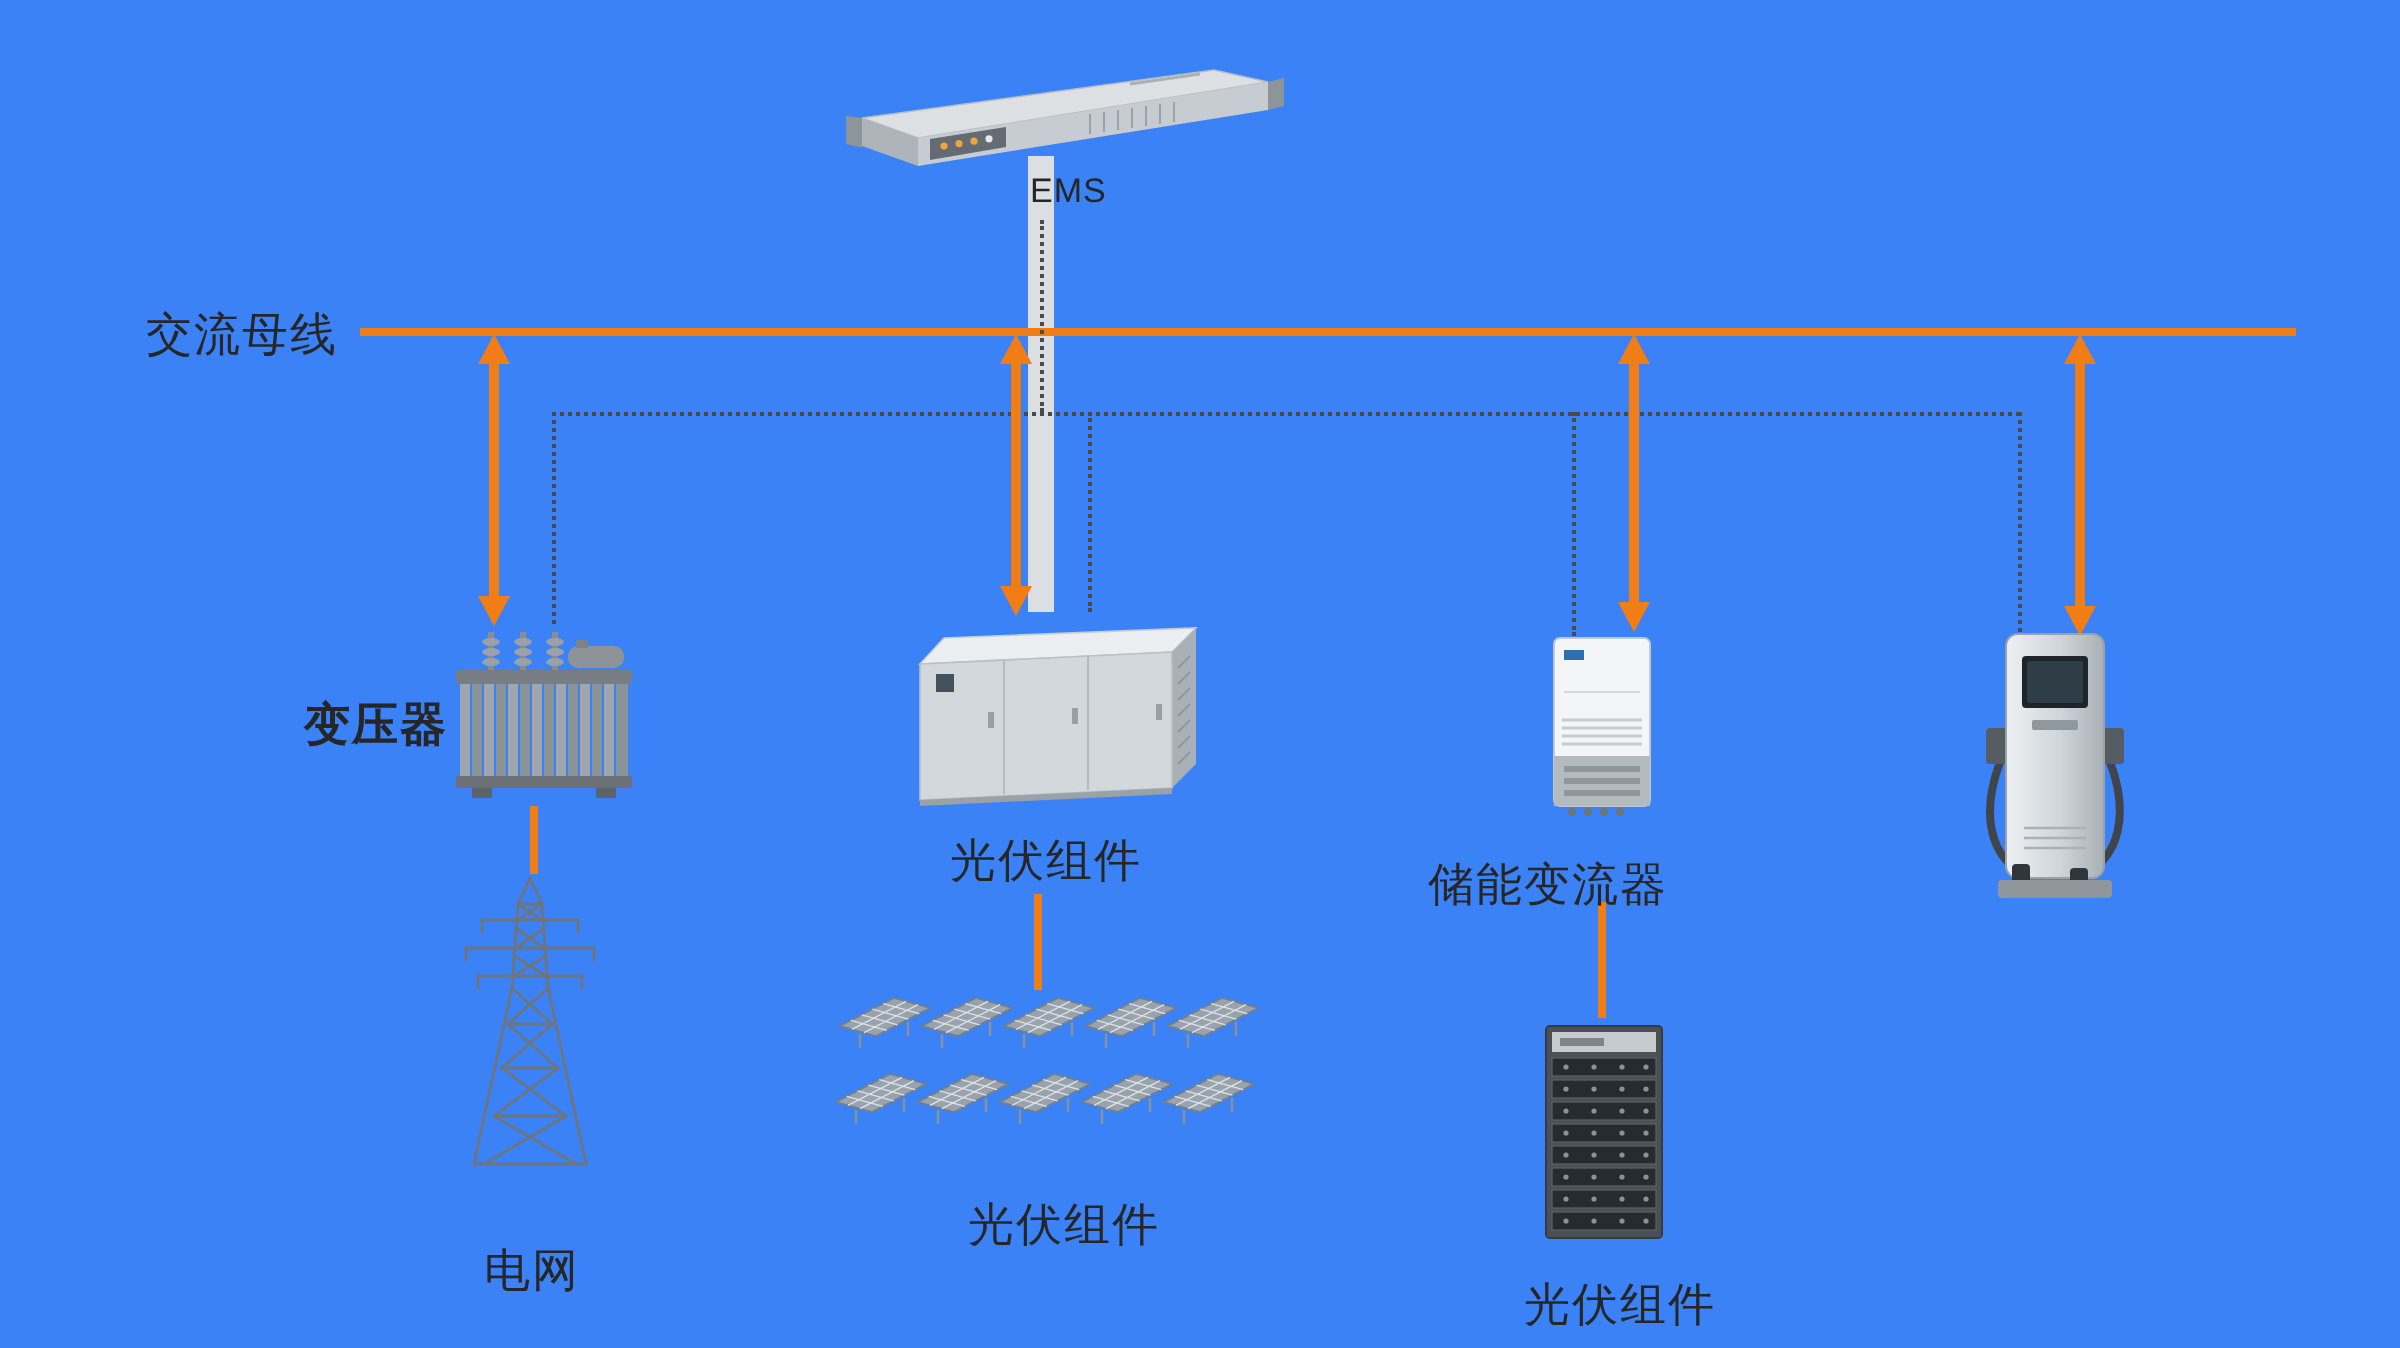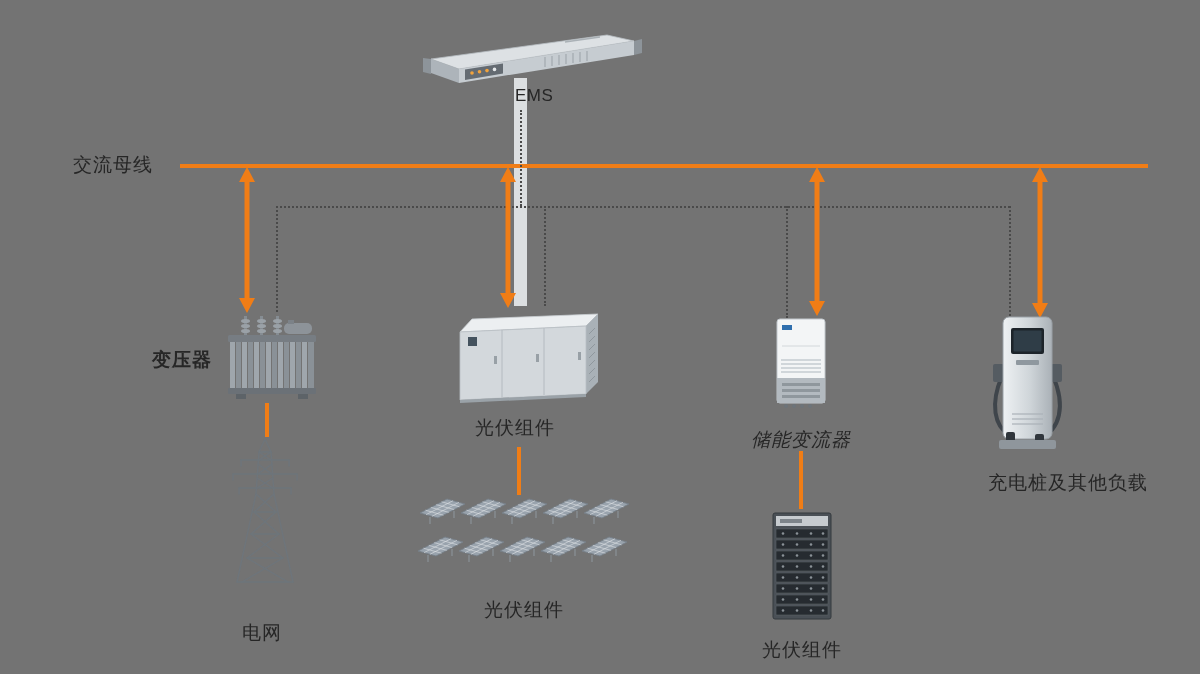--- a/index.html
+++ b/index.html
@@ -1,27 +1,27 @@
 <!DOCTYPE html>
 <html><head>
 <meta charset="utf-8">
 <style>
   * { box-sizing: border-box; }
   html, body { margin: 0; padding: 0; background: #ffffff; }
   #canvas {
     position: relative;
     width: 1200px;
     height: 674px;
-    background: #737373;
+    background: #3b82f6;
     overflow: hidden;
     font-family: "Liberation Sans", "DejaVu Sans", sans-serif;
     color: #262626;
   }
   .abs { position: absolute; }
-  .label { font-size: 19px; letter-spacing: 1px; white-space: nowrap; color: #262626; z-index: 9; }
+  .label { font-size: 23px; letter-spacing: 1px; white-space: nowrap; color: #262626; z-index: 9; }
   .label-en { font-size: 17px; letter-spacing: 0.5px; white-space: nowrap; color: #262626; z-index: 9; }
   .bus-line { background: #F07D16; z-index: 2; }
   .conn { width: 4px; background: #F07D16; z-index: 3; }
   .dot-v { width: 0; border-left: 2px dotted #4a4a4a; z-index: 4; }
   .dot-h { height: 0; border-top: 2px dotted #4a4a4a; z-index: 4; }
   .arrow { z-index: 5; }
   .device { z-index: 6; }
   .ems-band { background: #dcdfe1; z-index: 1; }
   svg { display: block; }
 </style>
@@ -259,21 +259,21 @@
         <rect x="16" y="79" width="38" height="3"></rect>
       </g>
       <g fill="#6d747a">
         <circle cx="20" cy="90" r="2"></circle>
           <circle cx="28" cy="90" r="2"></circle>
           <circle cx="36" cy="90" r="2"></circle>
           <circle cx="44" cy="90" r="2"></circle>
       </g>
     </svg>
   </div>
-  <div class="abs label" style="left:751px; top:427px;font-style:italic;">储能变流器</div>
+  <div class="abs label" style="left:714px; top:427px;">储能变流器</div>
 
   <div class="abs conn" style="left:799px; top:451px; height:58px;"></div>
 
   <div class="abs device" style="left:766px; top:510px; width:72px; height:114px;">
     <svg viewBox="0 0 72 114" width="72" height="114">
       <rect x="7" y="3" width="58" height="106" rx="2" fill="#4a5056" stroke="#353a3f" stroke-width="1"></rect>
       <rect x="10" y="6" width="52" height="10" fill="#c6cbcf"></rect>
       <rect x="14" y="9" width="22" height="4" fill="#7d848a"></rect>
       <g stroke="#5a6167" stroke-width="0.6">
         <rect x="10" y="19" width="52" height="9" fill="#262b30"></rect>
@@ -343,15 +343,14 @@
       <g stroke="#aab1b7" stroke-width="1.2">
         <line x1="32" y1="100" x2="63" y2="100"></line>
         <line x1="32" y1="105" x2="63" y2="105"></line>
         <line x1="32" y1="110" x2="63" y2="110"></line>
       </g>
       <rect x="26" y="118" width="9" height="10" rx="2" fill="#30363c"></rect>
       <rect x="55" y="120" width="9" height="10" rx="2" fill="#30363c"></rect>
       <rect x="19" y="126" width="57" height="9" rx="2" fill="#8f969c"></rect>
     </svg>
   </div>
-  <div class="abs label" style="left:988px; top:470px;">充电桩及其他负载</div>
 
 </div>
 
 </body></html>

